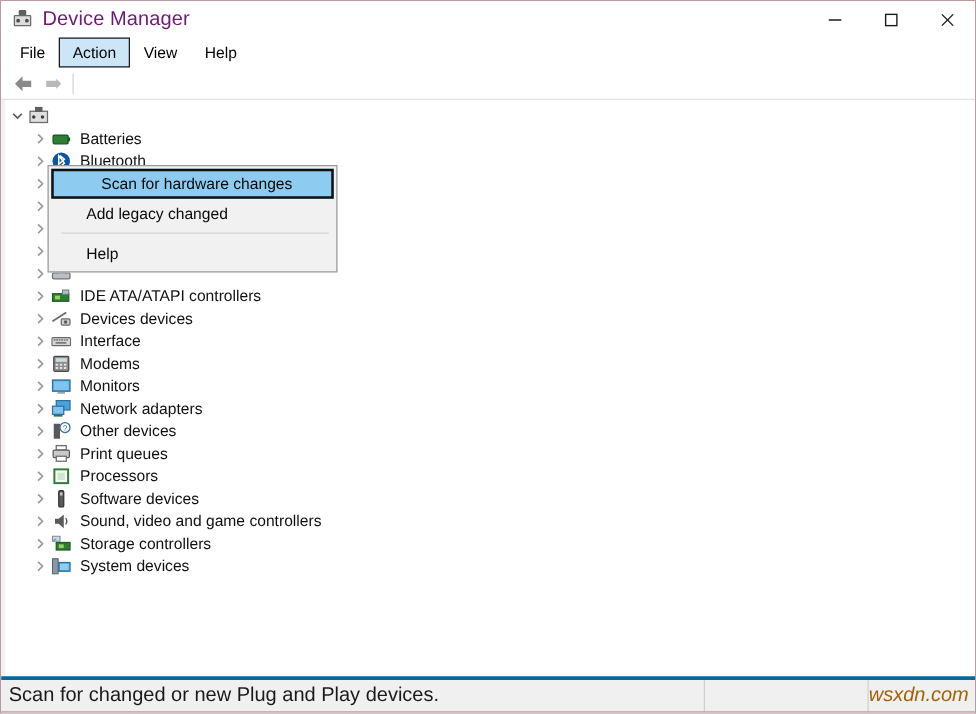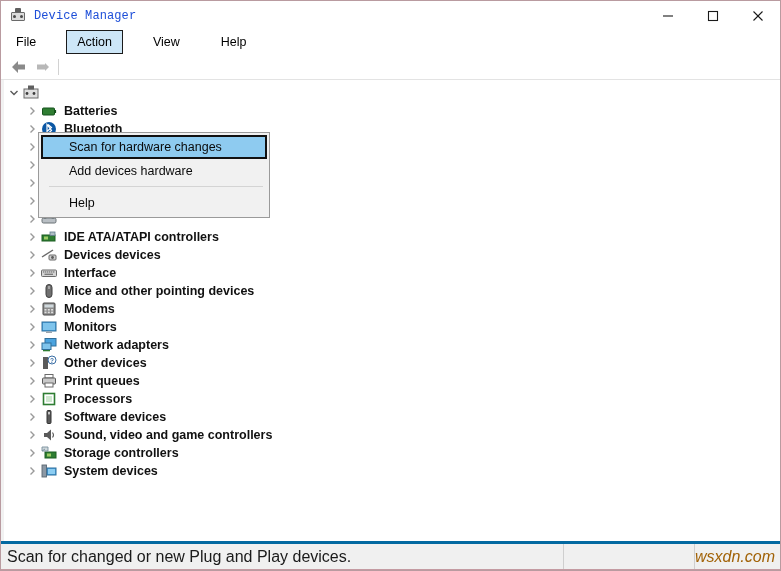--- a/index.html
+++ b/index.html
@@ -64,24 +64,23 @@
     position: absolute;
     top: 7px;
     width: 3px; height: 3px;
     background: #4a4a4a;
     border-radius: 50%;
   }
   .title-icon .tidot1 { left: 3px; }
   .title-icon .tidot2 { left: 10px; }
 
   .title-text {
-    font-size: 12px;
-    color: #1d4ed8;
+    font-size: 16px;
+    color: #701a75;
     letter-spacing: 0.1px;
-    font-family: Liberation Mono, monospace;
   }
 
   .title-buttons {
     position: absolute;
     right: 0;
     top: 0;
     height: 29px;
     display: flex;
   }
   .tbtn {
@@ -97,21 +96,20 @@
   
   .menubar {
     height: 24px;
     flex: 0 0 24px;
     display: flex;
     align-items: stretch;
     padding-left: 4px;
     background: #ffffff;
     position: relative;
     z-index: 60;
-    gap: 19px;
   }
   .menuitem {
     padding: 0 10px;
     display: flex;
     align-items: center;
     font-size: 12.5px;
     color: #000000;
     box-sizing: border-box;
     border: 1px solid transparent;
   }
@@ -168,21 +166,21 @@
   }
 
   .row {
     height: 18px;
     display: flex;
     align-items: center;
     padding-left: 8px;
     white-space: nowrap;
   }
   .row.root { padding-left: 6px; }
-  .row.child { padding-left: 24px; font-weight: bold; }
+  .row.child { padding-left: 24px; }
 
   .chev {
     width: 14px;
     height: 16px;
     flex: 0 0 14px;
     display: flex;
     align-items: center;
     justify-content: center;
   }
   .rowicon {
@@ -218,21 +216,21 @@
     padding-left: 28px;
     font-size: 12.5px;
     color: #0a0a0a;
     box-sizing: border-box;
     margin: 0 2px;
   }
   .dd-item.highlight {
     background: #8ecbf0;
     border: 2px solid #111111;
     height: 24px;
-    padding-left: 26px;
+    padding-left: 38px;
   }
   .dd-sep {
     height: 1px;
     background: #d4d4d4;
     margin: 4px 6px 4px 10px;
   }
 
   
   .statusbar {
     height: 26px;
@@ -503,34 +501,20 @@
           <rect x="6" y="6.3" width="1.4" height="1.3" fill="#7a7a7a"></rect>
           <rect x="8" y="6.3" width="1.4" height="1.3" fill="#7a7a7a"></rect>
           <rect x="10" y="6.3" width="1.4" height="1.3" fill="#7a7a7a"></rect>
           <rect x="12" y="6.3" width="1.4" height="1.3" fill="#7a7a7a"></rect>
           <rect x="3.5" y="8.6" width="8.5" height="1.4" fill="#7a7a7a"></rect>
         </svg>
       </div>
       <div class="rowlabel">Interface</div>
     </div>
 
-    <div class="row child">
-      <div class="chev">
-        <svg width="10" height="10" viewBox="0 0 10 10">
-            <polyline points="3.5,1.5 7,5 3.5,8.5" fill="none" stroke="#9a9a9a" stroke-width="1.4"></polyline>
-          </svg>
-      </div>
-      <div class="rowicon">
-        <svg width="16" height="16" viewBox="0 0 16 16">
-          <rect x="5" y="1.5" width="6" height="13" rx="3" fill="#707070" stroke="#3f3f3f" stroke-width="1"></rect>
-          <line x1="8" y1="3" x2="8" y2="6" stroke="#d8d8d8" stroke-width="1"></line>
-        </svg>
-      </div>
-      <div class="rowlabel">Mice and other pointing devices</div>
-    </div>
 
     <div class="row child">
       <div class="chev">
         <svg width="10" height="10" viewBox="0 0 10 10">
             <polyline points="3.5,1.5 7,5 3.5,8.5" fill="none" stroke="#9a9a9a" stroke-width="1.4"></polyline>
           </svg>
       </div>
       <div class="rowicon">
         <svg width="16" height="16" viewBox="0 0 16 16">
           <rect x="2" y="2" width="12" height="12" rx="1" fill="#8c8c8c" stroke="#4a4a4a" stroke-width="1"></rect>
@@ -684,21 +668,21 @@
           <rect x="6" y="5" width="9" height="7" fill="#4aa3df" stroke="#2f6f9b" stroke-width="1"></rect>
           <rect x="7" y="6" width="7" height="5" fill="#8ccdf2"></rect>
         </svg>
       </div>
       <div class="rowlabel">System devices</div>
     </div>
 
 
     <div class="dropdown">
       <div class="dd-item highlight">Scan for hardware changes</div>
-      <div class="dd-item">Add devices hardware</div>
+      <div class="dd-item">Add legacy changed</div>
       <div class="dd-sep"></div>
       <div class="dd-item">Help</div>
     </div>
 
   </div>
 
   <div class="statusbar">
     <div class="sb-cell sb-main">Scan for changed or new Plug and Play devices.</div>
     <div class="sb-cell sb-mid"></div>
     <div class="sb-cell sb-right">wsxdn.com</div>

